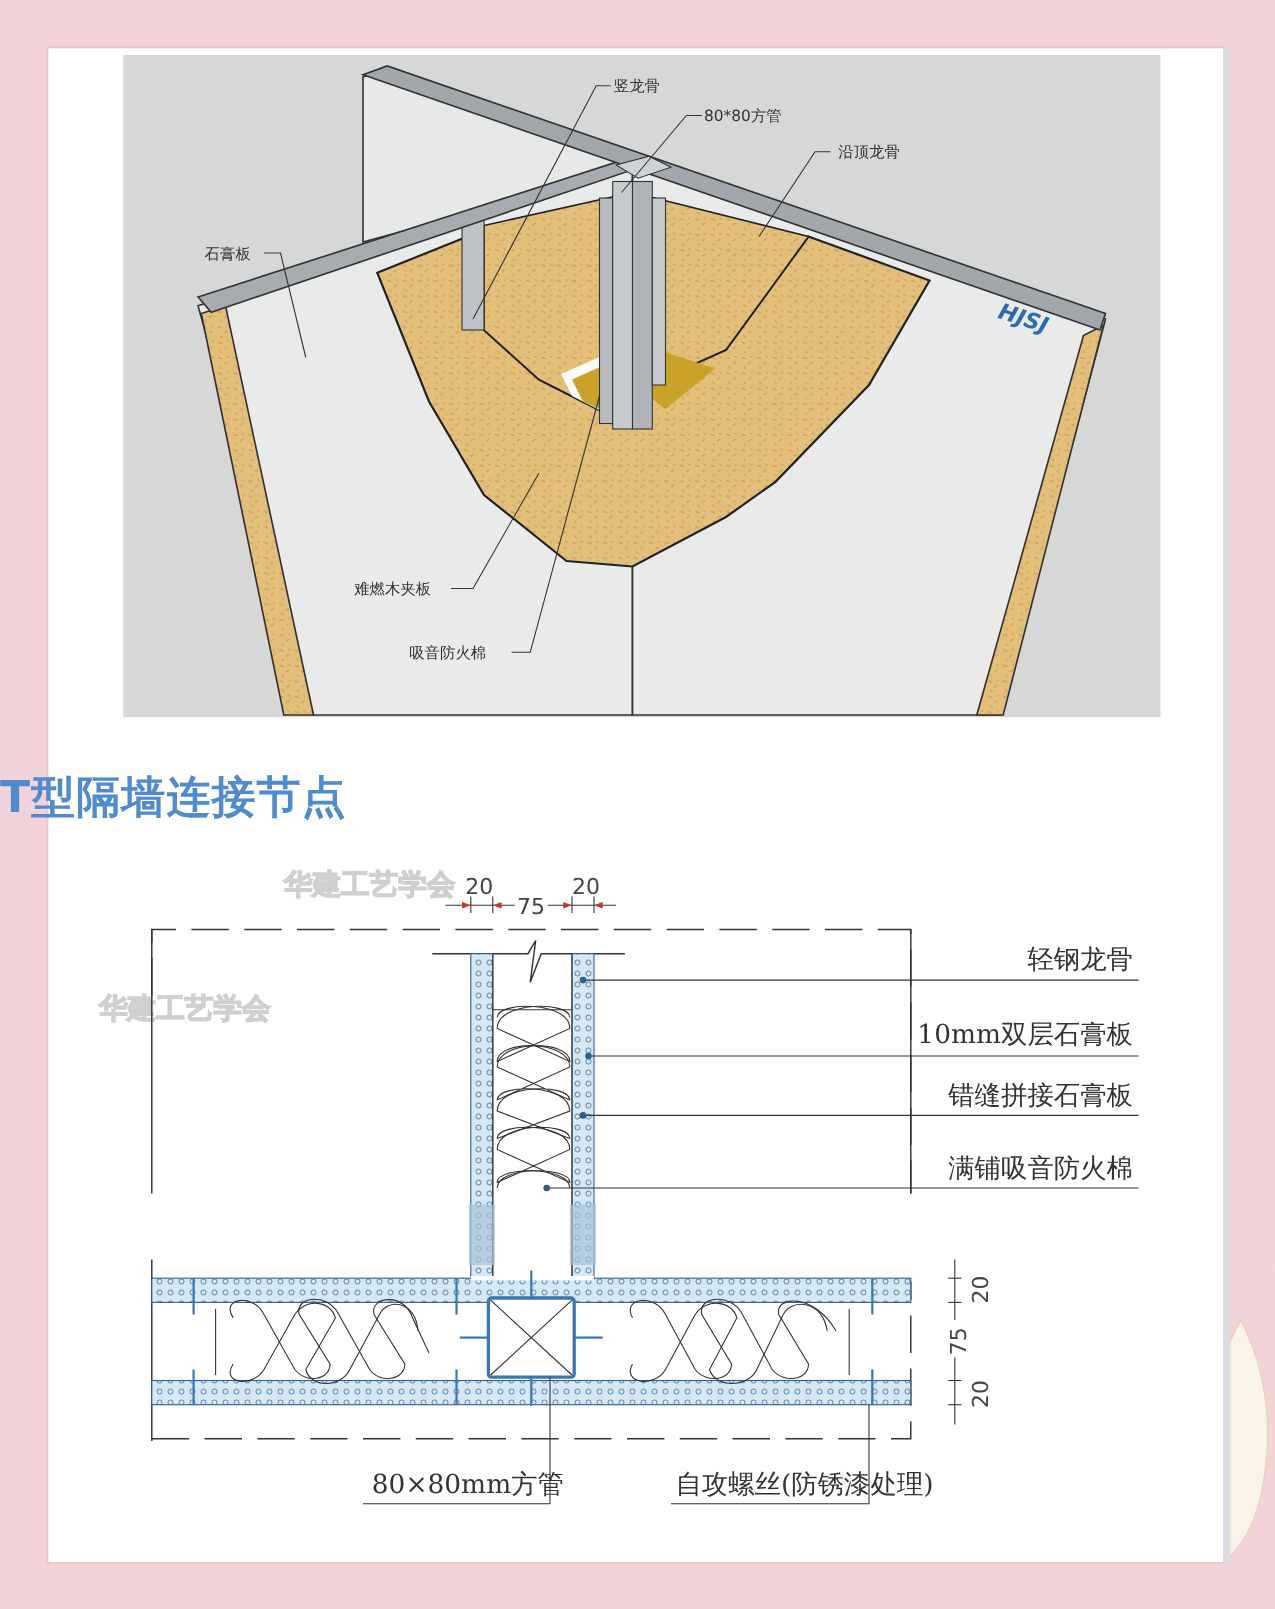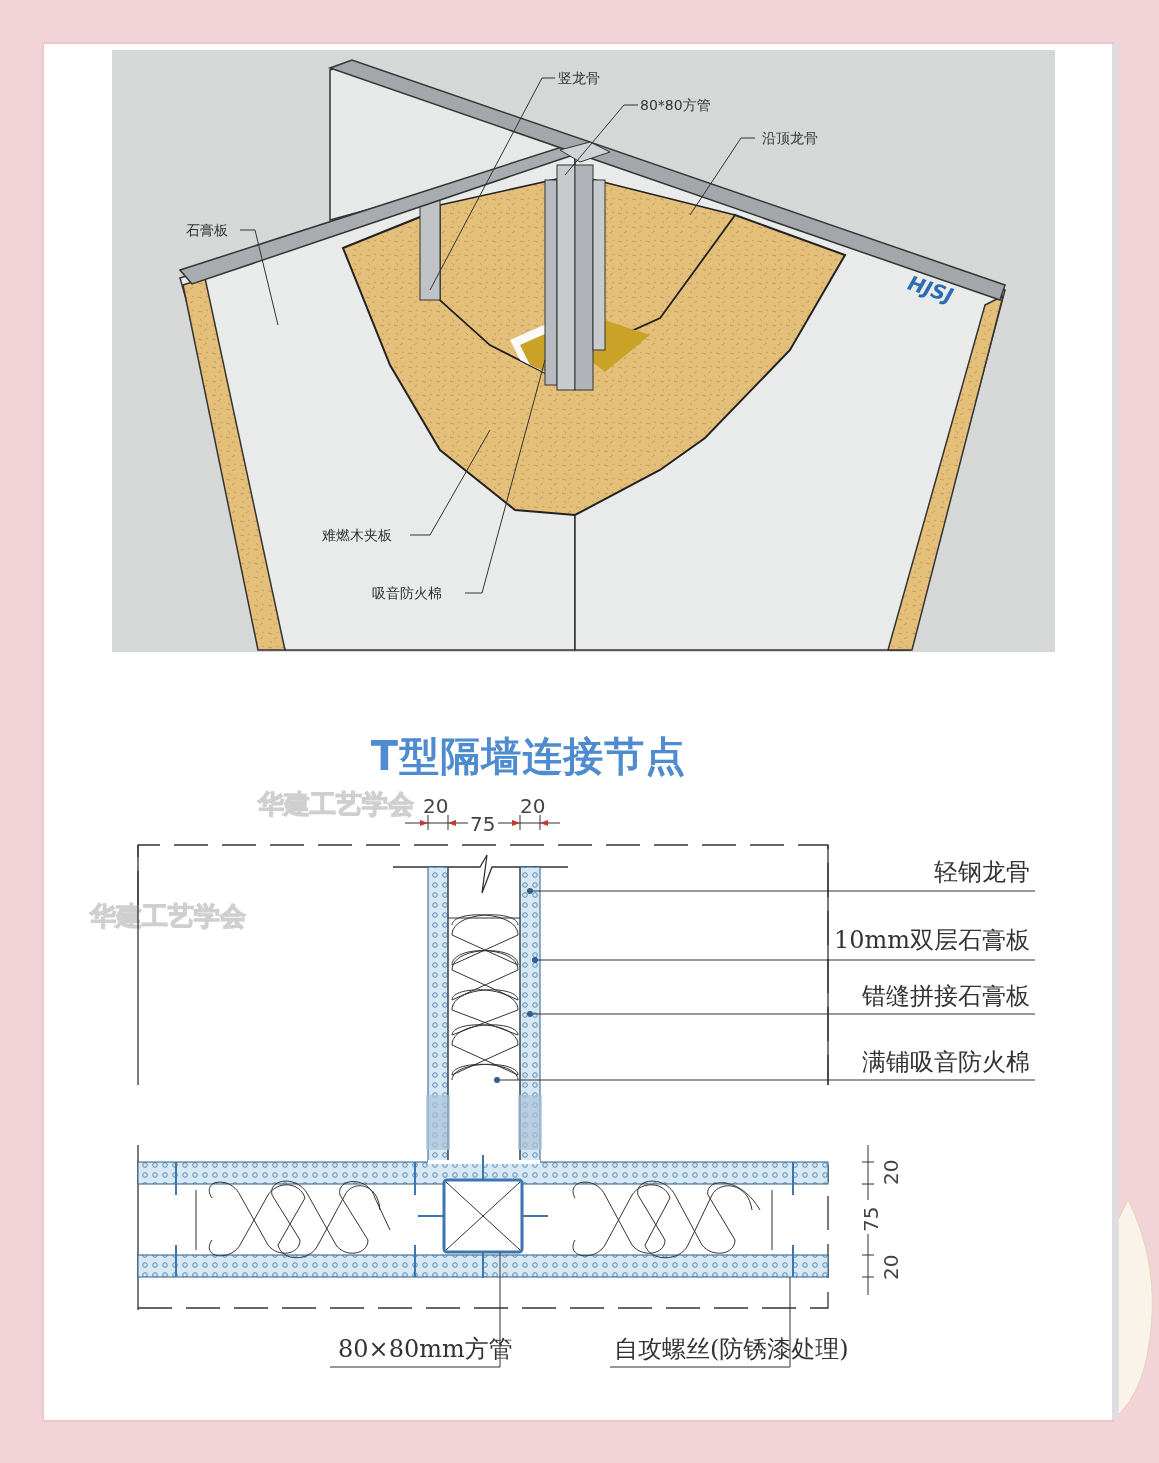--- a/index.html
+++ b/index.html
@@ -1,20 +1,20 @@
 <!DOCTYPE html>
 <html><head>
 <meta charset="utf-8">
 <style>
   html,body{margin:0;padding:0;}
   body{width:1159px;height:1463px;background:#f2d4d8;position:relative;overflow:hidden;font-family:"DejaVu Sans",sans-serif;}
   .card{position:absolute;left:44px;top:44px;width:1068px;height:1376px;background:#ffffff;box-shadow:0 0 0 2px #efc6cc;}
   .card-edge{position:absolute;left:1112px;top:44px;width:6px;height:1376px;background:#dcdde3;}
   .render{position:absolute;left:112px;top:50px;width:943px;height:602px;background:#d6d8d8;overflow:hidden;}
-  .title{position:absolute;left:0;top:729px;width:1057px;text-align:center;font-size:40px;font-weight:bold;color:#4f8bcf;letter-spacing:1px;font-family:"DejaVu Sans",sans-serif;}
+  .title{position:absolute;left:0;top:697px;width:1057px;text-align:left;font-size:40px;font-weight:bold;color:#4f8bcf;letter-spacing:1px;font-family:"DejaVu Sans",sans-serif;}
   .drawing{position:absolute;left:0;top:0;width:1159px;height:1463px;}
   .lbl3d{font-family:"DejaVu Sans",sans-serif;font-size:14px;fill:#333;}
   .lblcad{font-family:"DejaVu Serif",serif;font-size:24px;fill:#333;}
   .dim{font-family:"DejaVu Sans",sans-serif;font-size:20px;fill:#444;}
   .wm{font-family:"DejaVu Sans",sans-serif;font-size:26px;font-weight:bold;fill:none;stroke:#cfcfcf;stroke-width:1.2;}
   .flower{position:absolute;left:1118px;top:1200px;width:41px;height:230px;}
 </style>
 </head>
 <body>
 

